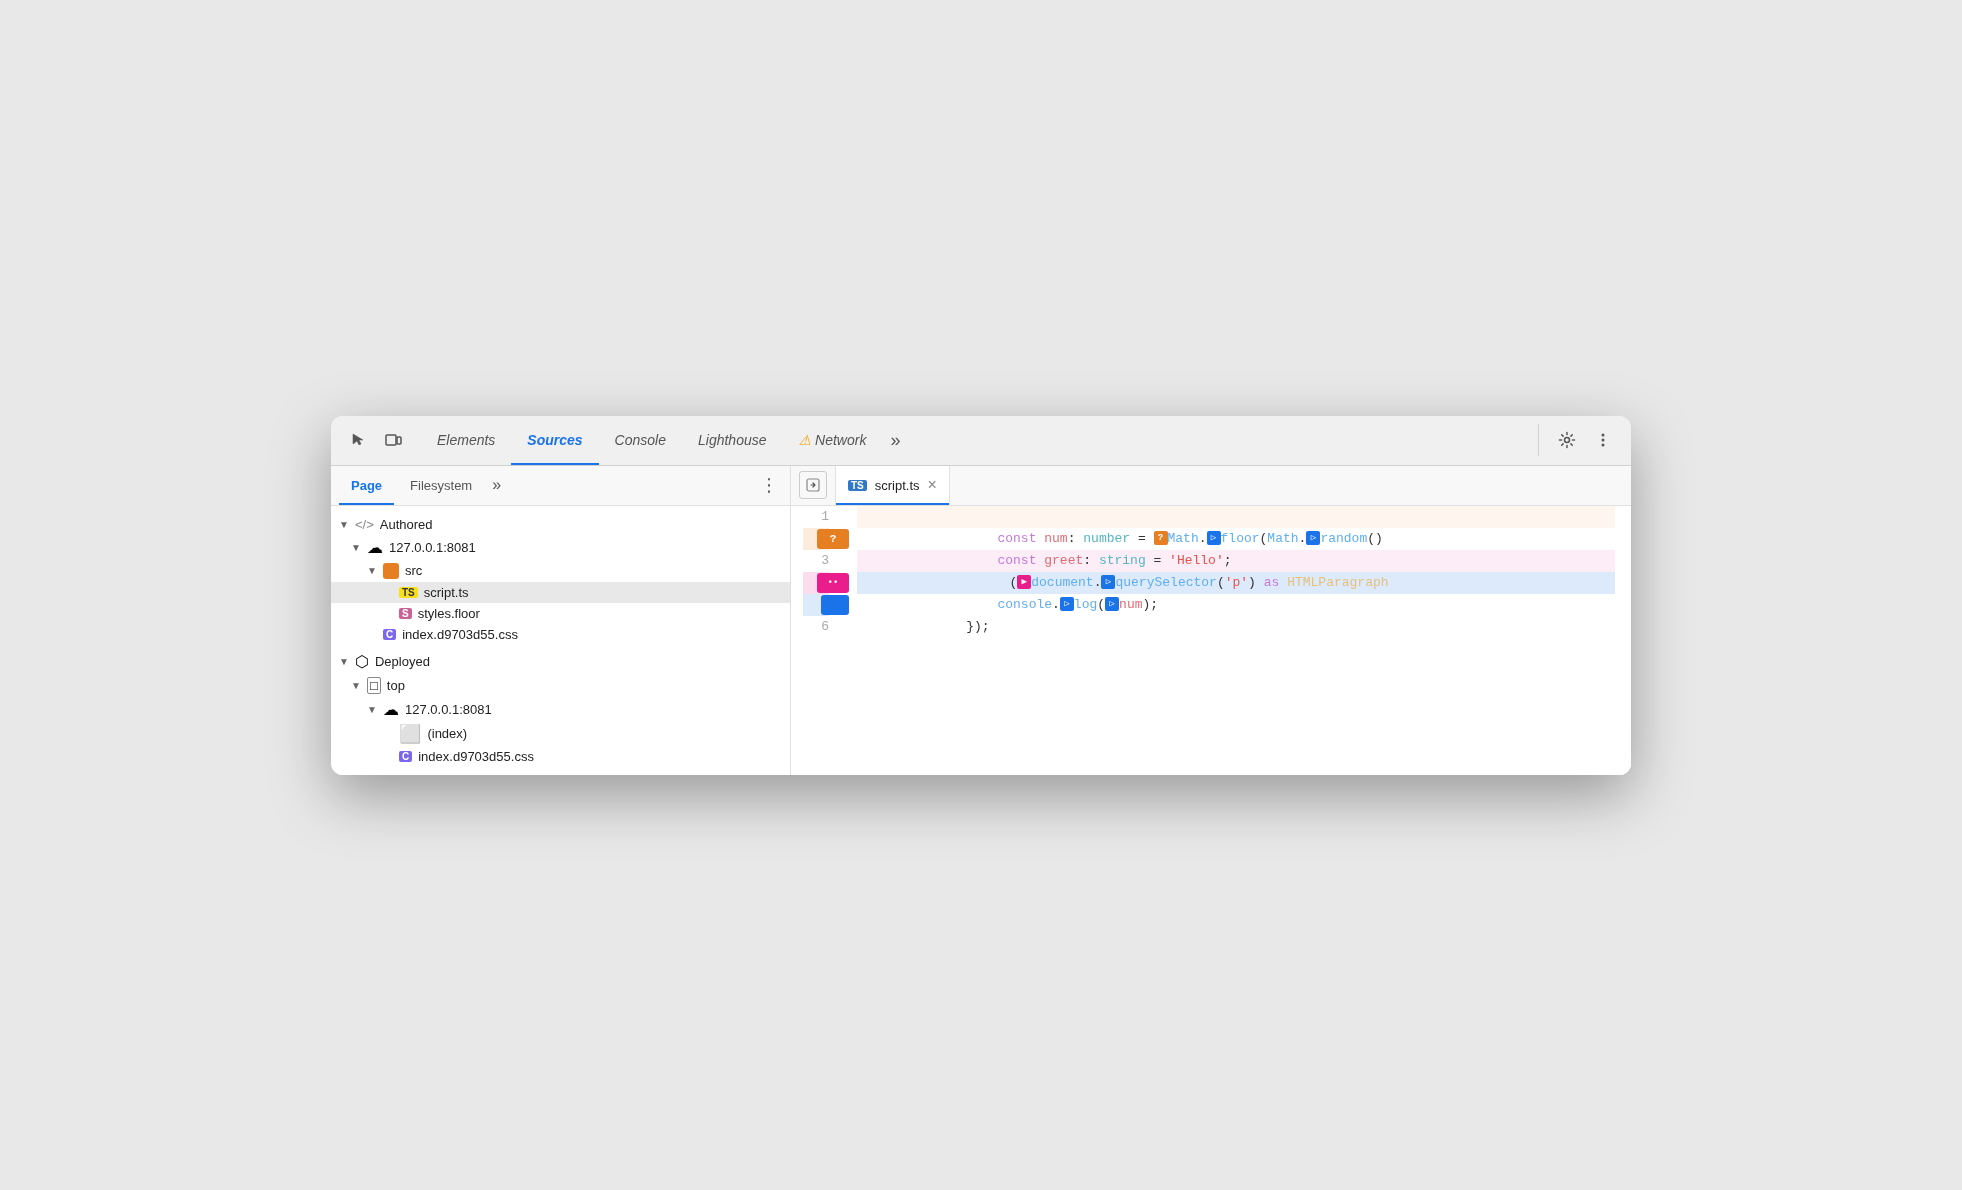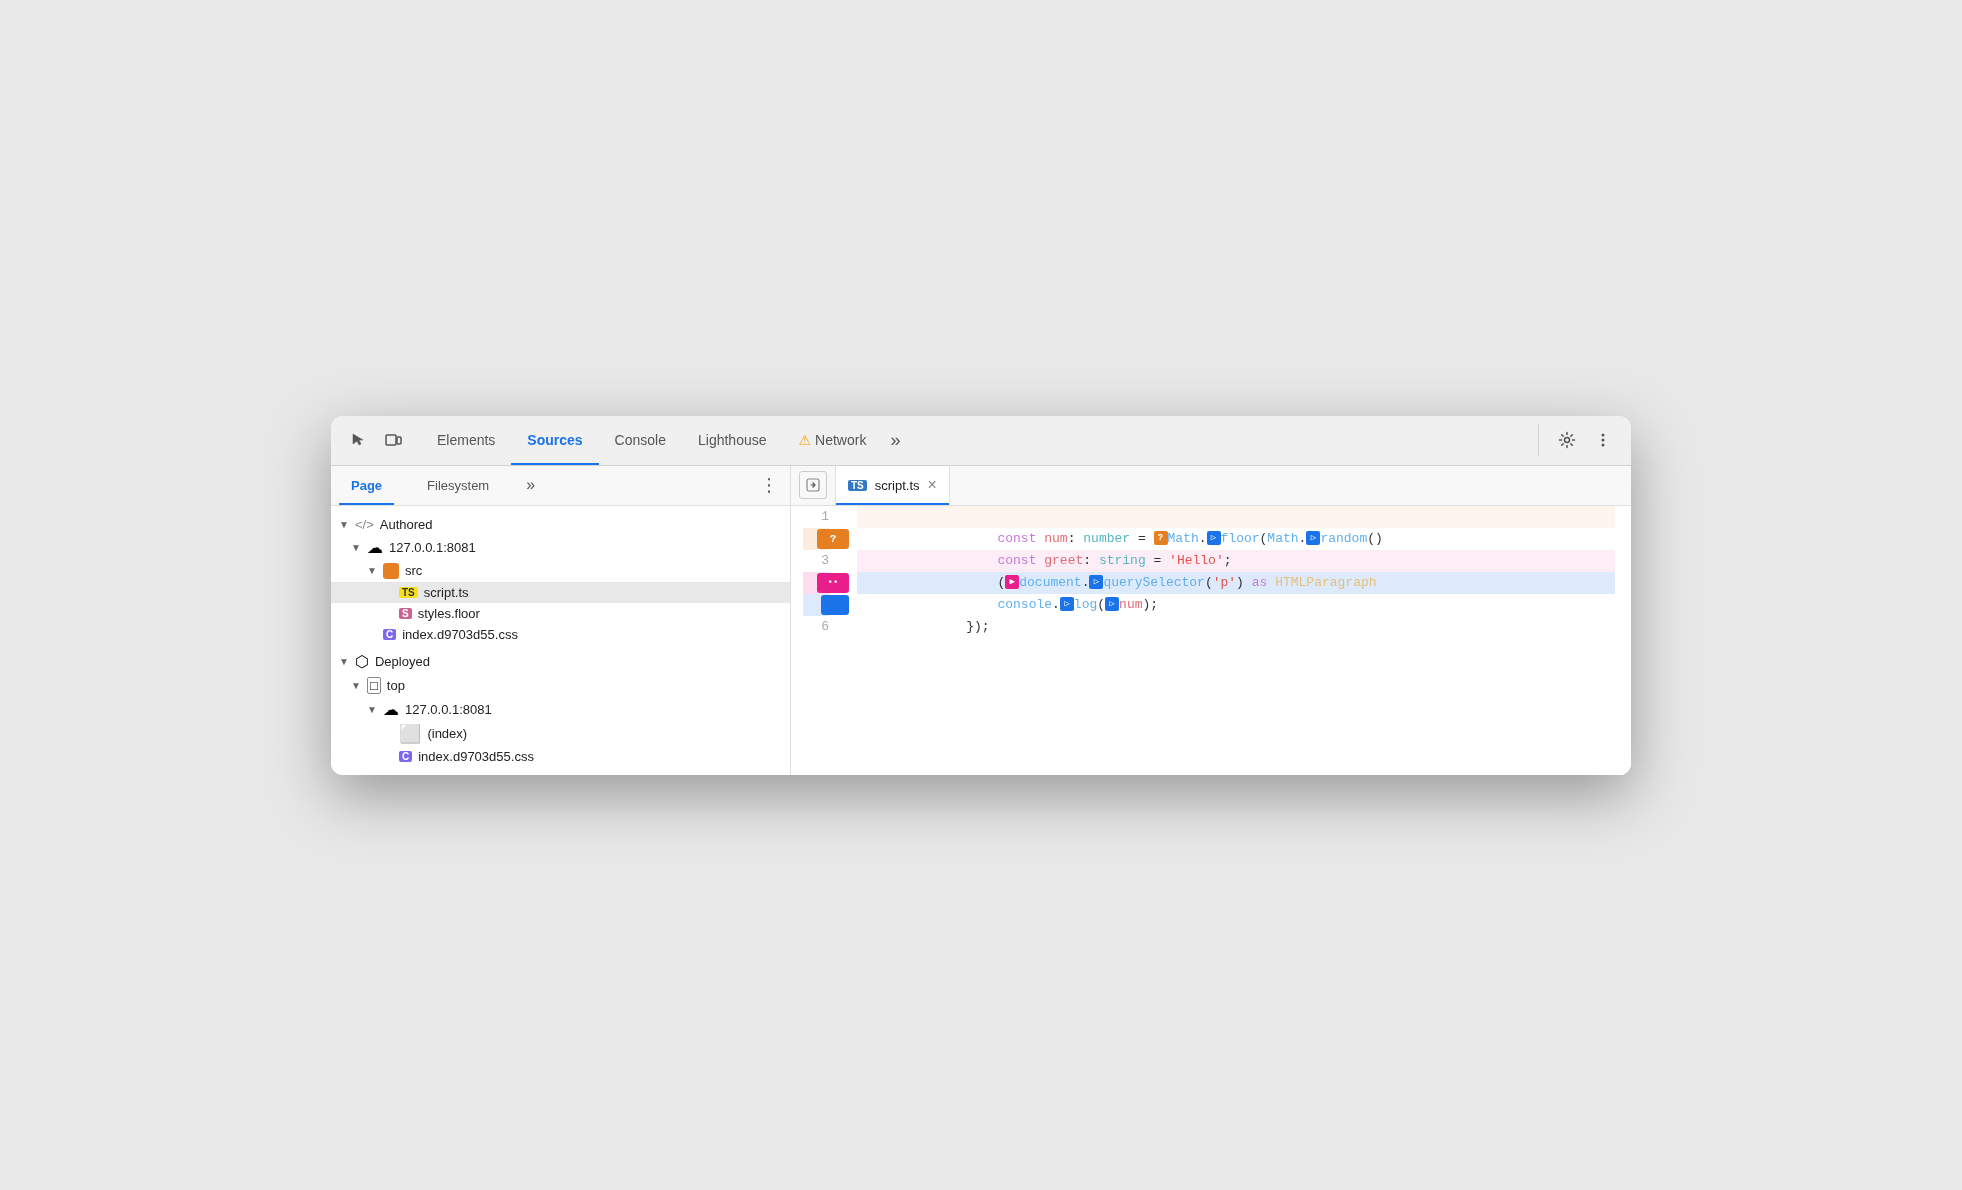--- a/index.html
+++ b/index.html
@@ -85,20 +85,21 @@
     .tab-item {
       padding: 0 16px;
       height: 100%;
       display: flex;
       align-items: center;
       font-size: 14px;
       color: #555;
       cursor: pointer;
       position: relative;
       white-space: nowrap;
+      font-style: italic;
     }
     .tab-item.active {
       color: #1a73e8;
       font-weight: 600;
     }
     .tab-item.active::after {
       content: '';
       position: absolute;
       bottom: 0;
       left: 0;
@@ -135,21 +136,21 @@
       flex-direction: column;
     }
     
     .sub-tabs {
       display: flex;
       align-items: center;
       height: 40px;
       padding: 0 8px;
       border-bottom: 1px solid #e0e0e0;
       background: #f8f8f8;
-      gap: 21px;
+      gap: 4px;
     }
     .sub-tab {
       padding: 0 12px;
       height: 100%;
       display: flex;
       align-items: center;
       font-size: 13px;
       color: #555;
       cursor: pointer;
       position: relative;
@@ -332,21 +333,21 @@
     .code-content {
       flex: 1;
       padding: 0 16px;
     }
     .code-line {
       height: 22px;
       white-space: pre;
       color: #333;
     }
     .code-line.line-highlight-orange { background: rgba(230,126,34,0.08); }
-    .code-line.line-highlight-pink { background: rgba(233,30,140,0.08); }
+    .code-line.line-highlight-pink { background: rgba(233,30,140,0.08); padding-left: 12px; }
     .code-line.line-highlight-blue { background: rgba(26,115,232,0.15); }
     
     .status-bar {
       height: 40px;
       background: #f8f8f8;
       border-top: 1px solid #e0e0e0;
       display: flex;
       align-items: center;
       padding: 0 16px;
       font-size: 12.5px;

